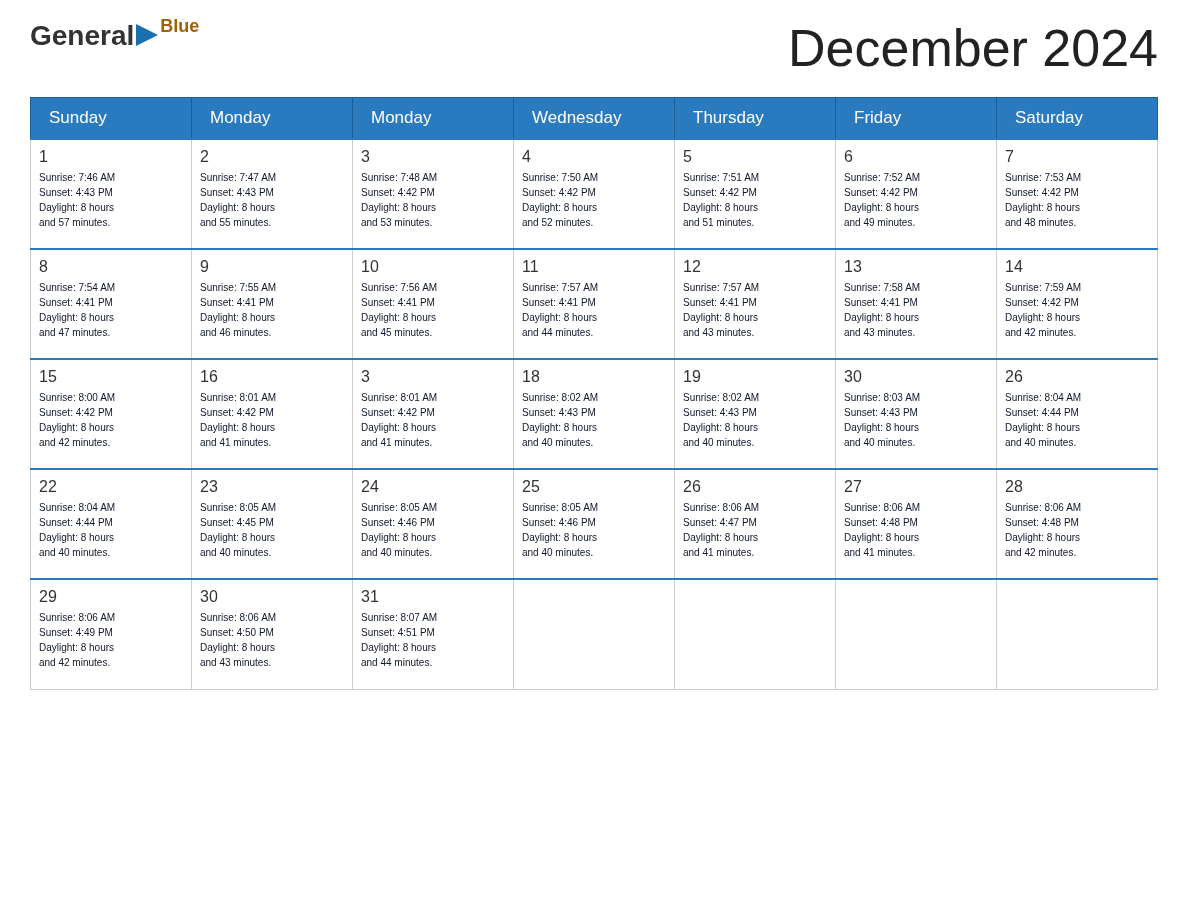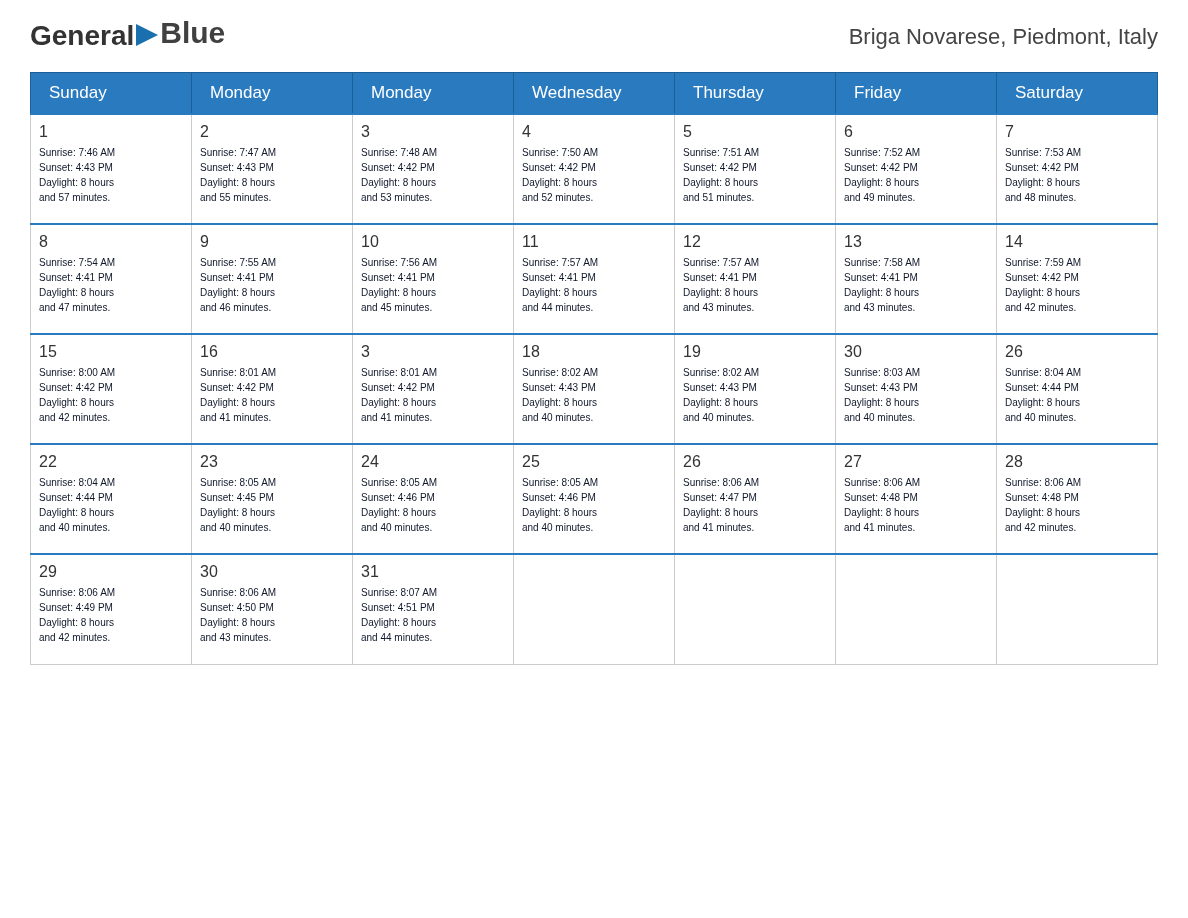--- a/index.html
+++ b/index.html
@@ -82,24 +82,24 @@
 <body>
 
 <div class="header">
   <div class="logo-wrapper">
     <div class="logo-line1">
       <span style="font-size:28px;font-weight:bold;color:#333;">General</span>
       <svg width="22" height="22" viewBox="0 0 22 22" style="margin-left:2px;margin-top:-2px;">
         <polygon points="0,0 22,11 0,22" fill="#1a6faf"></polygon>
       </svg>
     </div>
-    <div style="font-size:30px;font-weight:bold;color:#404040;margin-top:-4px;padding-left:2px;">Blue</div>
+    <div style="font-size:18px;font-weight:bold;color:#a16207;margin-top:-4px;padding-left:2px;">Blue</div>
   </div>
   <div class="title-area">
-    <div class="location">Briga Novarese, Piedmont, Italy</div>
+    <div class="month-title">December 2024</div>
   </div>
 </div>
 
 <table>
   <thead>
     <tr>
       <th>Sunday</th>
       <th>Monday</th>
       <th>Monday</th>
       <th>Wednesday</th>

